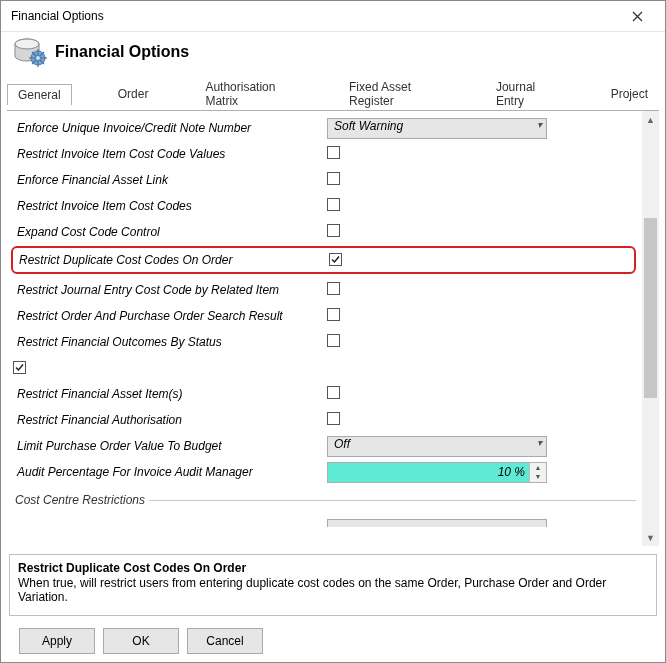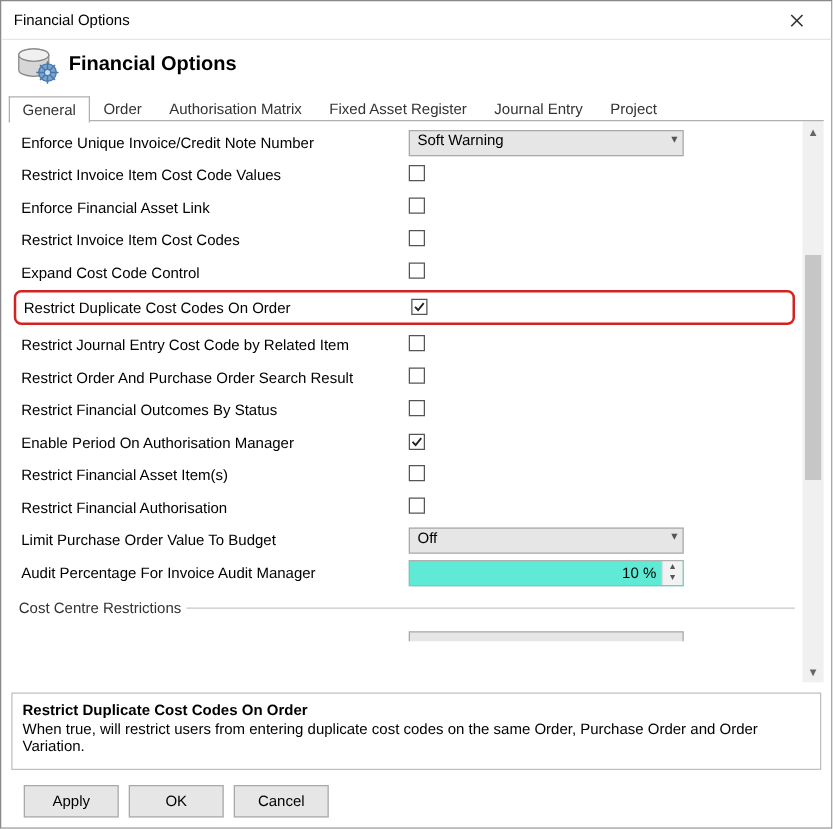--- a/index.html
+++ b/index.html
@@ -51,20 +51,21 @@
   }
   .header-title {
     font-size: 16px;
     font-weight: bold;
   }
   .tabs {
     display: flex;
     align-items: center;
     padding: 0 6px;
     position: relative;
+    gap: 35px;
   }
   .tabs-line {
     position: absolute;
     left: 6px;
     right: 6px;
     bottom: 0;
     height: 1px;
     background: #b0b0b0;
   }
   .tab {
@@ -85,20 +86,21 @@
     flex: 1;
     display: flex;
     border: 0;
     margin: 0 6px;
     overflow: hidden;
   }
   .content {
     flex: 1;
     overflow: hidden;
     padding: 4px 6px 0 6px;
+    font-style: italic;
   }
   .row {
     display: flex;
     align-items: center;
     height: 26px;
   }
   .row-label {
     width: 310px;
     padding-left: 4px;
   }
@@ -348,21 +350,20 @@
         <div class="row-label">Restrict Order And Purchase Order Search Result</div>
         <div class="row-control"><span class="checkbox"></span></div>
       </div>
 
       <div class="row">
         <div class="row-label">Restrict Financial Outcomes By Status</div>
         <div class="row-control"><span class="checkbox"></span></div>
       </div>
 
       <div class="row">
-        <div class="row-label">Enable Period On Authorisation Manager</div>
         <div class="row-control"><span class="checkbox checked">
               <svg width="9" height="9" viewBox="0 0 9 9">
                 <path d="M1 4.5 L3.5 7 L8 1.5" stroke="#222" stroke-width="1.5" fill="none"></path>
               </svg>
             </span></div>
       </div>
 
       <div class="row">
         <div class="row-label">Restrict Financial Asset Item(s)</div>
         <div class="row-control"><span class="checkbox"></span></div>

